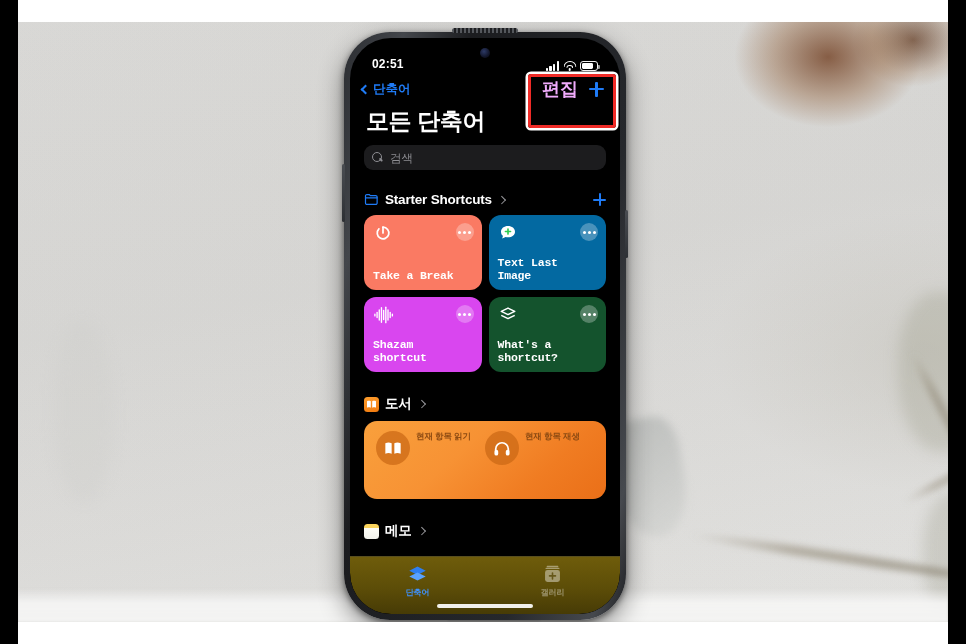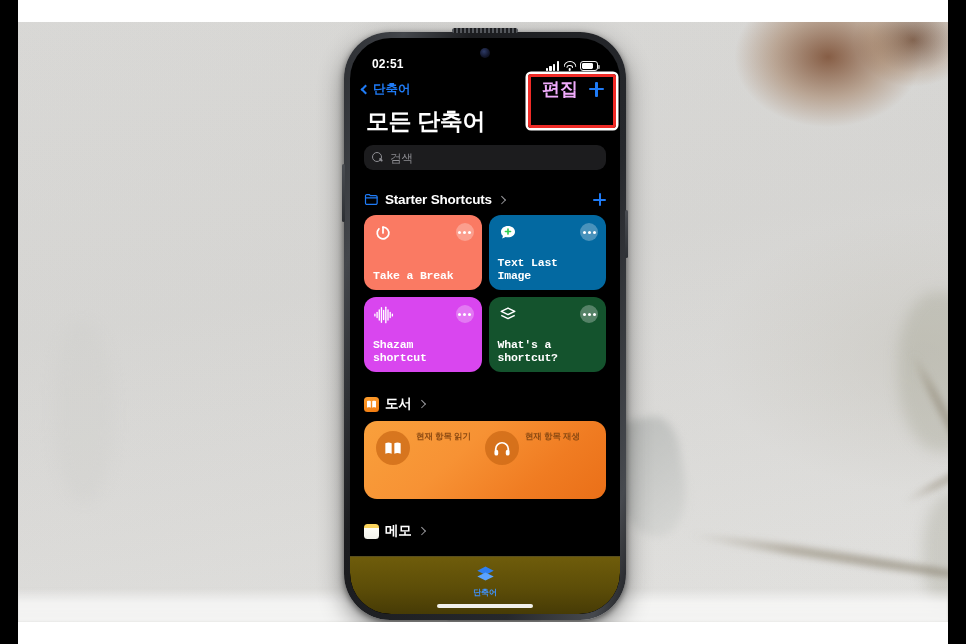--- a/index.html
+++ b/index.html
@@ -496,20 +496,30 @@
       <div class="tabbar">
         <div class="tab active">
           <div class="ticon">
             <svg width="21" height="21" viewBox="0 0 22 22">
               <path d="M11 2.6 19.6 7 11 11.4 2.4 7z" fill="#2f7ff0"></path>
               <path d="M11 8.8 19.6 13 11 17.4 2.4 13z" fill="#5aa3ff"></path>
             </svg>
           </div>
           <div class="tlabel">단축어</div>
         </div>
+        <div class="tab">
+          <div class="ticon">
+            <svg width="21" height="21" viewBox="0 0 22 22">
+              <path d="M4.4 4.6h13.2M5.6 2.6h10.8" stroke="rgba(255,255,255,0.42)" stroke-width="1.5" stroke-linecap="round"></path>
+              <rect x="3.2" y="6.4" width="15.6" height="12.4" rx="2.6" fill="rgba(255,255,255,0.42)"></rect>
+              <path d="M11 9.4v6.2M7.9 12.5h6.2" stroke="rgba(90,75,10,0.85)" stroke-width="1.7" stroke-linecap="round"></path>
+            </svg>
+          </div>
+          <div class="tlabel">갤러리</div>
+        </div>
       </div>
 
       <div class="homebar"></div>
     </div>
   </div>
 
   <div class="topstrip"></div>
   <div class="botstrip"></div>
   <div class="sidestrip-l"></div>
   <div class="sidestrip-r"></div>

